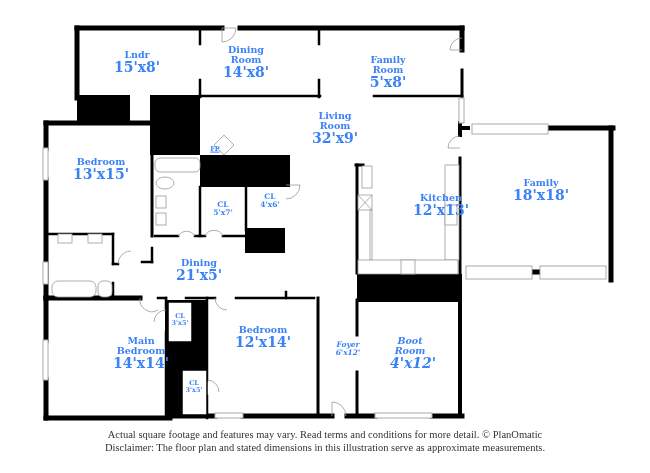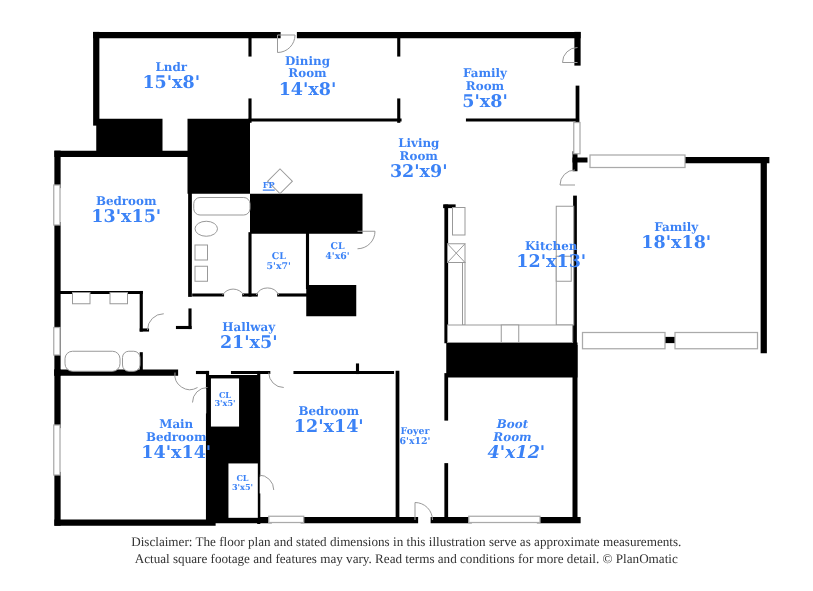--- a/index.html
+++ b/index.html
@@ -180,44 +180,44 @@
 </div>
 <div class="room-label" style="left:412px; top:205px;margin-left:29px;">
   <span class="name">Kitchen</span>
   <span class="dim">12'x13'</span>
 </div>
 <div class="room-label" style="left:541px; top:190px;">
   <span class="name">Family</span>
   <span class="dim">18'x18'</span>
 </div>
 <div class="room-label" style="left:199px; top:270px;">
-  <span class="name">Hallway</span>
+  <span class="name">Dining</span>
   <span class="dim">21'x5'</span>
 </div>
 <div class="room-label tiny" style="left:180px; top:320px;">
   <span class="name">CL</span>
   <span class="dim">3'x5'</span>
 </div>
 <div class="room-label tiny" style="left:194px; top:387px;">
   <span class="name">CL</span>
   <span class="dim">3'x5'</span>
 </div>
 <div class="room-label" style="left:107px; top:353px; width:60px;margin-left:34px;">
   <span class="name" style="white-space:normal;">Main Bedroom</span>
   <span class="dim">14'x14'</span>
 </div>
 <div class="room-label" style="left:263px; top:337px;">
   <span class="name">Bedroom</span>
   <span class="dim">12'x14'</span>
 </div>
-<div class="room-label small" style="left:332px; top:349px;">
+<div class="room-label small" style="left:348px; top:349px;font-style:italic;">
   <span class="name">Foyer</span>
   <span class="dim">6'x12'</span>
 </div>
 <div class="room-label" style="left:410px; top:353px; width:40px;font-style:italic;">
   <span class="name" style="white-space:normal;">Boot Room</span>
   <span class="dim">4'x12'</span>
 </div>
 
 <div class="disclaimer">
+  <div>Actual square footage and features may vary. Read terms and conditions for more detail. © PlanOmatic</div>
   <div>Disclaimer: The floor plan and stated dimensions in this illustration serve as approximate measurements.</div>
-  <div>Actual square footage and features may vary. Read terms and conditions for more detail. © PlanOmatic</div>
 </div>
 
 </body></html>

